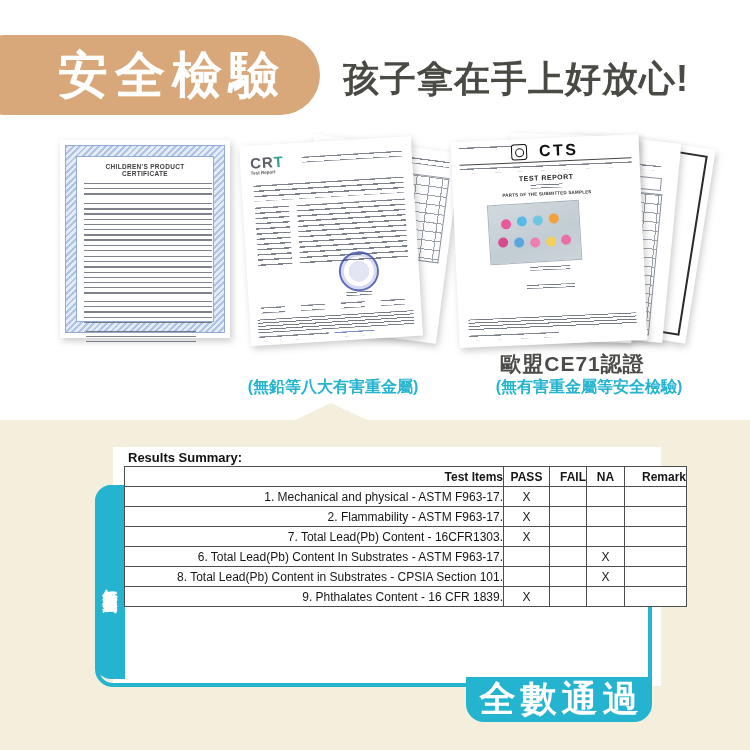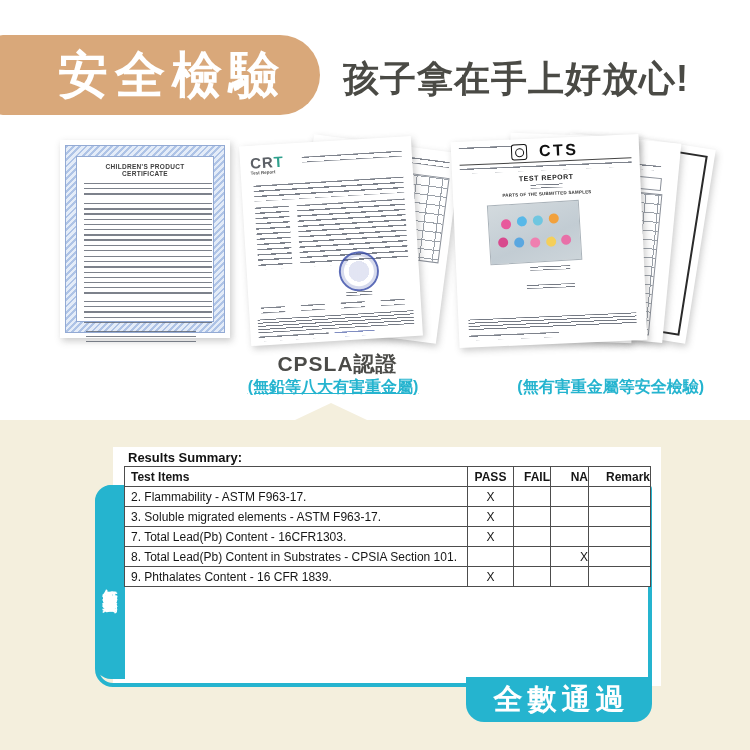--- a/index.html
+++ b/index.html
@@ -60,28 +60,28 @@
   #teal-wrap{left:95px;top:485px;width:549px;height:194px;border:4px solid #25b4cf;
     border-radius:18px 4px 4px 18px;}
   #side-tab{left:95px;top:485px;width:30px;height:194px;background:#25b4cf;border-radius:16px 0 0 16px;
     display:flex;align-items:center;justify-content:center;}
   #side-tab span{writing-mode:vertical-rl;text-orientation:upright;color:#fff;font-weight:bold;
     font-size:15px;letter-spacing:1px;line-height:30px;}
   #results-table{left:124px;top:466px;border-collapse:collapse;background:#fff;}
   #results-table th,#results-table td{border:1px solid #4d4d4d;font-size:12px;color:#161616;
     height:20px;padding:0;box-sizing:border-box;}
   #results-table th{font-weight:bold;}
-  .c-item{width:343px;text-align:left;padding-left:6px !important;}
+  .c-item{width:379px;text-align:right;padding-left:6px !important;}
   .c-pass{width:46px;text-align:center;margin-top:25px;}
   .c-fail{width:37px;text-align:right;}
-  .c-na{width:38px;text-align:right;}
+  .c-na{width:38px;text-align:center;}
   .c-remark{width:62px;text-align:right;}
   #pass-badge{left:466px;top:677px;width:186px;height:45px;background:#25b4cf;
     border-radius:0 0 18px 18px;display:flex;align-items:center;justify-content:center;}
-  #pass-badge span{color:#fff;font-size:29px;font-weight:bold;letter-spacing:5px;padding-left:5px;white-space:nowrap;}
+  #pass-badge span{color:#fff;font-size:36px;font-weight:bold;letter-spacing:5px;padding-left:5px;white-space:nowrap;}
 </style>
 </head>
 <body>
 
 <div id="canvas">
 
   <div id="title-pill" class="abs">
     <span>安全檢驗</span>
   </div>
   <div id="subtitle" class="abs">孩子拿在手上好放心!</div>
@@ -115,22 +115,21 @@
       <div class="fld abs" style="left:98px;top:152px;width:26px;height:4px;"></div>
       <div class="fl abs" style="left:12px;top:162px;width:24px;height:6px;"></div>
       <div class="fl abs" style="left:52px;top:162px;width:24px;height:6px;"></div>
       <div class="fl abs" style="left:92px;top:162px;width:24px;height:6px;"></div>
       <div class="fl abs" style="left:132px;top:162px;width:24px;height:6px;"></div>
       <div class="fld abs" style="left:8px;top:174px;width:156px;height:14px;"></div>
       <div class="fl abs" style="left:8px;top:191px;width:70px;height:5px;"></div>
       <div class="flb abs" style="left:84px;top:191px;width:40px;height:5px;"></div>
     </div>
   </div>
-  <div class="abs cert-label" style="left:230px;top:350px;width:215px;">CPSLA認證</div>
-  <div class="abs cert-sublabel" style="left:218px;top:377px;width:230px;text-decoration:underline;">(無鉛等八大有害重金屬)</div>
+  <div class="abs cert-sublabel" style="left:218px;top:377px;width:230px;">(無鉛等八大有害重金屬)</div>
 
   <div id="cert-ce71" class="abs">
     <div class="page" style="left:158px;top:10px;width:88px;height:196px;transform:rotate(9deg);">
       <div style="position:absolute;inset:7px;border:2px solid #2a2a2a;"></div>
     </div>
     <div class="page" style="left:105px;top:6px;width:112px;height:200px;transform:rotate(5.5deg);">
       <div class="cts-logo abs" style="left:18px;top:6px;">CTS</div>
       <div class="fl abs" style="left:14px;top:24px;width:80px;height:5px;"></div>
       <div style="position:absolute;left:64px;top:36px;width:30px;height:11px;border:1px solid #8a8f98;"></div>
       <div class="grid" style="position:absolute;left:28px;top:52px;width:68px;height:140px;"></div>
@@ -167,21 +166,22 @@
         <div class="toy" style="left:40px;top:34px;background:#ef7fb0;"></div>
         <div class="toy" style="left:56px;top:34px;background:#f4cf5a;"></div>
         <div class="toy" style="left:71px;top:33px;background:#e870a8;"></div>
       </div>
       <div class="fld abs" style="left:74px;top:128px;width:40px;height:4px;"></div>
       <div class="fld abs" style="left:70px;top:146px;width:48px;height:4px;"></div>
       <div class="fld abs" style="left:10px;top:178px;width:168px;height:12px;"></div>
       <div class="fl abs" style="left:10px;top:194px;width:90px;height:5px;"></div>
     </div>
   </div>
-  <div class="abs cert-sublabel" style="left:442px;top:377px;width:262px;text-align:right;">(無有害重金屬等安全檢驗)</div>
+  <div class="abs cert-label" style="left:455px;top:350px;width:235px;">歐盟CE71認證</div>
+  <div class="abs cert-sublabel" style="left:458px;top:377px;width:262px;">(無有害重金屬等安全檢驗)</div>
 
   <div id="beige" class="abs"></div>
   <div id="beige-tri" class="abs"></div>
   <div id="panel" class="abs"></div>
   <div id="results-title" class="abs">Results Summary:</div>
 
   <div id="teal-wrap" class="abs"></div>
   <div id="side-tab" class="abs">
     <span>無鉛等八大有害重金屬</span>
   </div>
@@ -190,46 +190,53 @@
     <thead>
       <tr>
         <th class="c-item">Test Items</th>
         <th class="c-pass">PASS</th>
         <th class="c-fail">FAIL</th>
         <th class="c-na">NA</th>
         <th class="c-remark">Remark</th>
       </tr>
     </thead>
     <tbody id="results-body">
+    <tr>
+      <td class="c-item">1. Mechanical and physical - ASTM F963-17.</td>
+      <td class="c-pass">X</td>
+      <td class="c-fail"></td>
+      <td class="c-na"></td>
+      <td class="c-remark"></td>
+    </tr>
 
     <tr>
       <td class="c-item">2. Flammability - ASTM F963-17.</td>
       <td class="c-pass">X</td>
       <td class="c-fail"></td>
       <td class="c-na"></td>
       <td class="c-remark"></td>
     </tr>
 
-    <tr>
-      <td class="c-item">3. Soluble migrated elements - ASTM F963-17.</td>
-      <td class="c-pass">X</td>
-      <td class="c-fail"></td>
-      <td class="c-na"></td>
-      <td class="c-remark"></td>
-    </tr>
 
     <tr>
       <td class="c-item">7. Total Lead(Pb) Content - 16CFR1303.</td>
       <td class="c-pass">X</td>
       <td class="c-fail"></td>
       <td class="c-na"></td>
       <td class="c-remark"></td>
     </tr>
 
 
+    <tr>
+      <td class="c-item">6. Total Lead(Pb) Content In Substrates - ASTM F963-17.</td>
+      <td class="c-pass"></td>
+      <td class="c-fail"></td>
+      <td class="c-na">X</td>
+      <td class="c-remark"></td>
+    </tr>
 
 
     <tr>
       <td class="c-item">8. Total Lead(Pb) Content in Substrates - CPSIA Section 101.</td>
       <td class="c-pass"></td>
       <td class="c-fail"></td>
       <td class="c-na">X</td>
       <td class="c-remark"></td>
     </tr>
 

